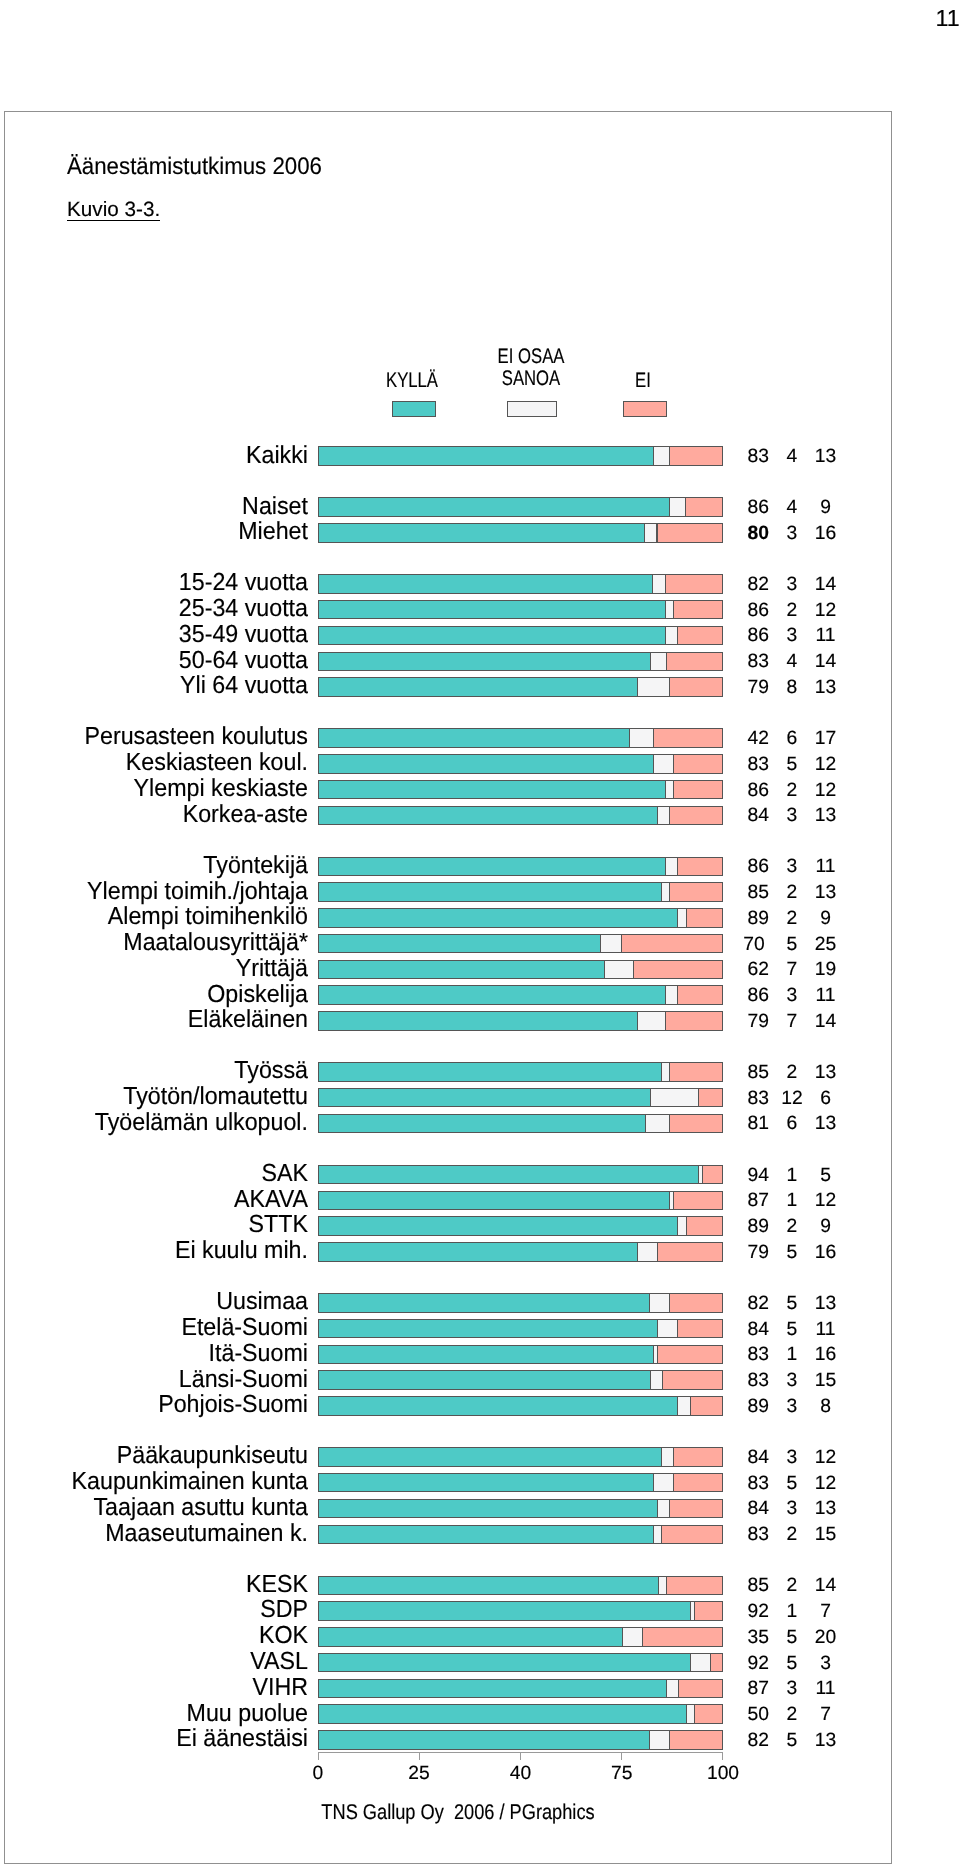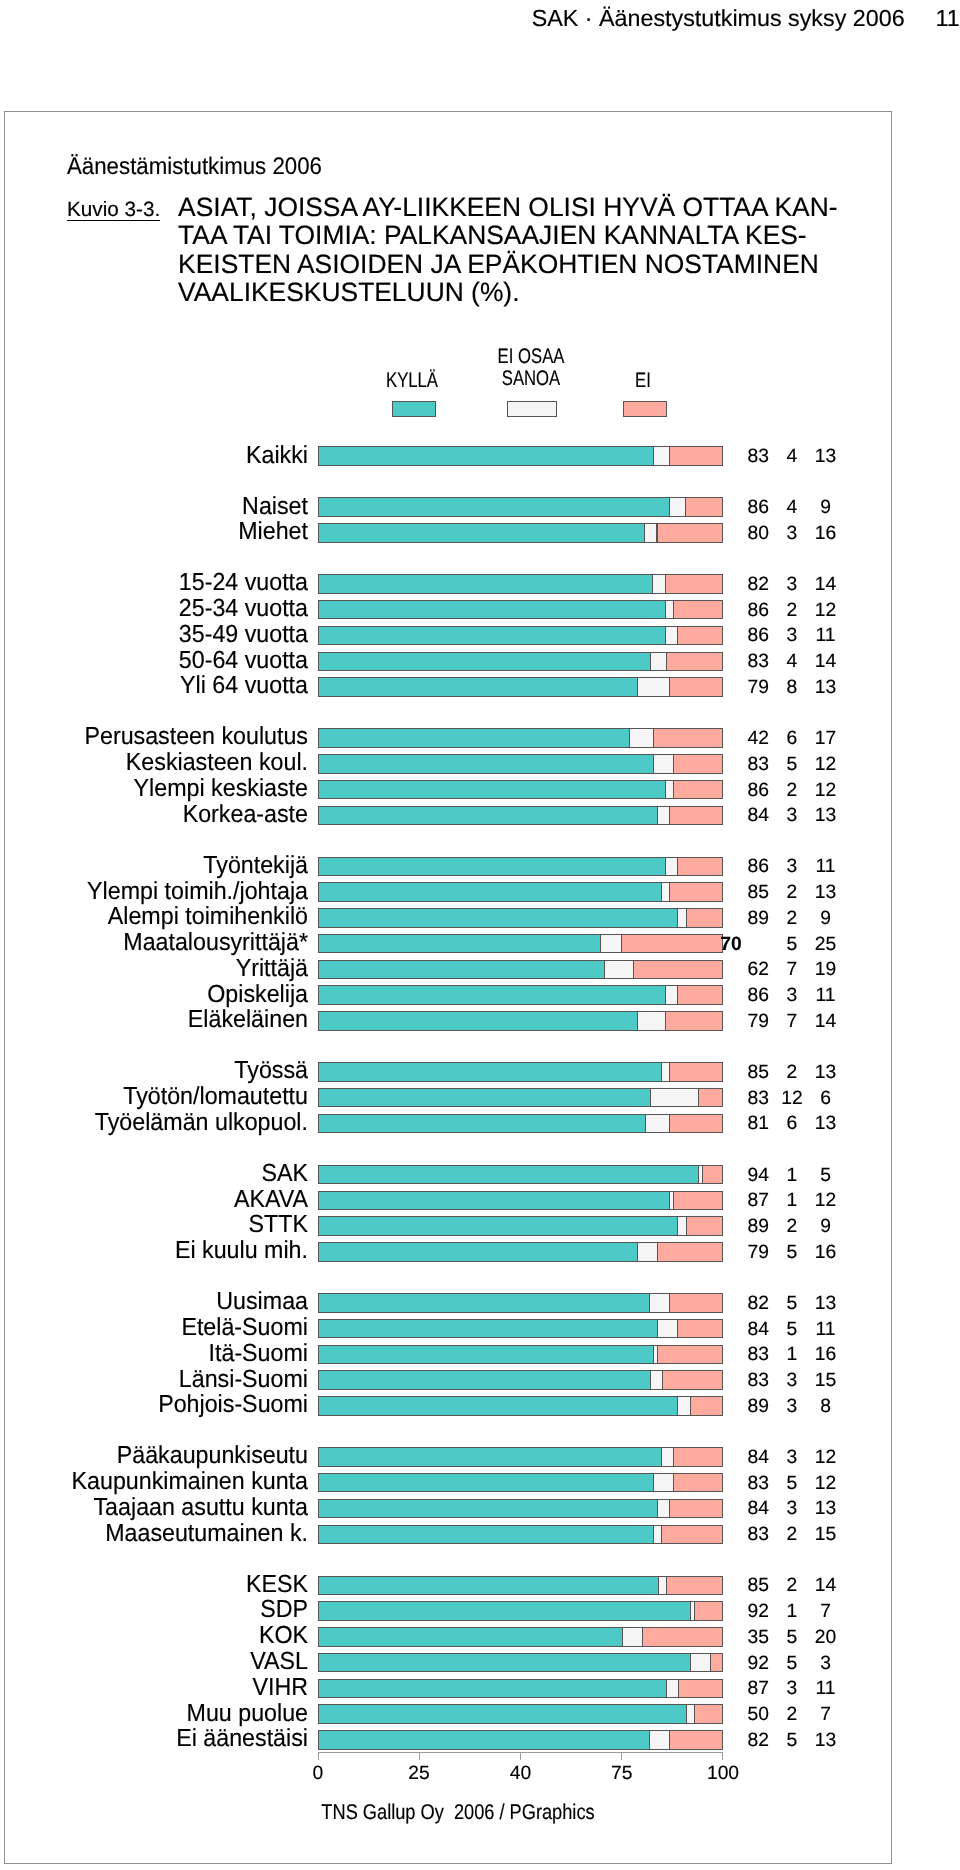--- a/index.html
+++ b/index.html
@@ -42,32 +42,27 @@
   .tick{position:absolute;width:1.2px;background:#9a9a9a;}
   .tick-label{position:absolute;font-size:19.3px;text-align:center;}
   .source{position:absolute;font-size:21.3px;text-align:center;white-space:pre;
       transform:scaleX(0.855);}
 </style>
 </head>
 <body>
 
 <div id="page">
 
-  <div class="rh-text">SAK · Äänestystutkimus syksy 2006</div>
   <div class="rh-page">11</div>
 
   <div class="frame" style="border-color: rgb(144, 144, 144);"></div>
 
   <div class="survey-title">Äänestämistutkimus 2006</div>
 
   <div class="fignum">Kuvio 3-3.</div>
-  <div class="figtitle">ASIAT, JOISSA AY-LIIKKEEN OLISI HYVÄ OTTAA KAN-
-TAA TAI TOIMIA: PALKANSAAJIEN KANNALTA KES-
-KEISTEN ASIOIDEN JA EPÄKOHTIEN NOSTAMINEN
-VAALIKESKUSTELUUN (%).</div>
 
   <div id="legend">
       <div class="lg-label" style="left: 291.5px; top: 370.2px; width: 240px; white-space: pre;">KYLLÄ</div>
       <div class="lg-swatch" style="left: 391.9px; top: 401px; width: 44px; background: rgb(78, 202, 198); border-color: rgb(85, 85, 85);"></div>
       <div class="lg-label" style="left: 411.4px; top: 345.9px; width: 240px; white-space: pre;">EI OSAA
 SANOA</div>
       <div class="lg-swatch" style="left: 506.5px; top: 401px; width: 50px; background: rgb(245, 245, 246); border-color: rgb(85, 85, 85);"></div>
       <div class="lg-label" style="left: 523px; top: 370.2px; width: 240px; white-space: pre;">EI</div>
       <div class="lg-swatch" style="left: 623.3px; top: 401px; width: 43.5px; background: rgb(255, 170, 158); border-color: rgb(85, 85, 85);"></div>
     </div>
@@ -83,21 +78,21 @@
       <div class="seg" style="left: 317.8px; top: 497.45px; width: 351.992px; background: rgb(78, 202, 198); z-index: 2;"></div>
       <div class="seg" style="left: 668.792px; top: 497.45px; width: 17.3717px; background: rgb(245, 245, 246); z-index: 1;"></div>
       <div class="seg" style="left: 685.164px; top: 497.45px; width: 37.8364px; background: rgb(255, 170, 158); z-index: 0;"></div>
       <div class="val" style="left: 658.2px; width: 200px; top: 498.1px;">86</div>
       <div class="val" style="left: 691.9px; width: 200px; top: 498.1px;">4</div>
       <div class="val" style="left: 725.6px; width: 200px; top: 498.1px;">9</div>
       <div class="row-label" style="left: -292.5px; width: 600px; top: 519.31px;">Miehet</div>
       <div class="seg" style="left: 317.8px; top: 523.21px; width: 327.434px; background: rgb(78, 202, 198); z-index: 2;"></div>
       <div class="seg" style="left: 644.234px; top: 523.21px; width: 13.2788px; background: rgb(245, 245, 246); z-index: 1;"></div>
       <div class="seg" style="left: 656.513px; top: 523.21px; width: 66.4869px; background: rgb(255, 170, 158); z-index: 0;"></div>
-      <div class="val" style="left: 658.2px; width: 200px; top: 523.86px;">80</div>
+      <div class="val" style="left: 658.2px; width: 200px; top: 523.86px; font-weight: bold;">80</div>
       <div class="val" style="left: 691.9px; width: 200px; top: 523.86px;">3</div>
       <div class="val" style="left: 725.6px; width: 200px; top: 523.86px;">16</div>
       <div class="row-label" style="left: -292.5px; width: 600px; top: 570.36px;">15-24 vuotta</div>
       <div class="seg" style="left: 317.8px; top: 574.26px; width: 335.62px; background: rgb(78, 202, 198); z-index: 2;"></div>
       <div class="seg" style="left: 652.42px; top: 574.26px; width: 13.2788px; background: rgb(245, 245, 246); z-index: 1;"></div>
       <div class="seg" style="left: 664.699px; top: 574.26px; width: 58.301px; background: rgb(255, 170, 158); z-index: 0;"></div>
       <div class="val" style="left: 658.2px; width: 200px; top: 574.91px;">82</div>
       <div class="val" style="left: 691.9px; width: 200px; top: 574.91px;">3</div>
       <div class="val" style="left: 725.6px; width: 200px; top: 574.91px;">14</div>
       <div class="row-label" style="left: -292.5px; width: 600px; top: 596.12px;">25-34 vuotta</div>
@@ -174,21 +169,21 @@
       <div class="seg" style="left: 317.8px; top: 908.2px; width: 360.628px; background: rgb(78, 202, 198); z-index: 2;"></div>
       <div class="seg" style="left: 677.428px; top: 908.2px; width: 9.104px; background: rgb(245, 245, 246); z-index: 1;"></div>
       <div class="seg" style="left: 685.532px; top: 908.2px; width: 37.468px; background: rgb(255, 170, 158); z-index: 0;"></div>
       <div class="val" style="left: 658.2px; width: 200px; top: 908.85px;">89</div>
       <div class="val" style="left: 691.9px; width: 200px; top: 908.85px;">2</div>
       <div class="val" style="left: 725.6px; width: 200px; top: 908.85px;">9</div>
       <div class="row-label" style="left: -292.5px; width: 600px; top: 930.06px;">Maatalousyrittäjä*</div>
       <div class="seg" style="left: 317.8px; top: 933.96px; width: 283.64px; background: rgb(78, 202, 198); z-index: 2;"></div>
       <div class="seg" style="left: 600.44px; top: 933.96px; width: 21.26px; background: rgb(245, 245, 246); z-index: 1;"></div>
       <div class="seg" style="left: 620.7px; top: 933.96px; width: 102.3px; background: rgb(255, 170, 158); z-index: 0;"></div>
-      <div class="val" style="left: 631px; width: 200px; top: 934.61px; font-weight: bold;">70</div>
+      <div class="val" style="left: 654px; width: 200px; top: 934.61px;">70</div>
       <div class="val" style="left: 691.9px; width: 200px; top: 934.61px;">5</div>
       <div class="val" style="left: 725.6px; width: 200px; top: 934.61px;">25</div>
       <div class="row-label" style="left: -292.5px; width: 600px; top: 955.82px;">Yrittäjä</div>
       <div class="seg" style="left: 317.8px; top: 959.72px; width: 287.692px; background: rgb(78, 202, 198); z-index: 2;"></div>
       <div class="seg" style="left: 604.492px; top: 959.72px; width: 29.364px; background: rgb(245, 245, 246); z-index: 1;"></div>
       <div class="seg" style="left: 632.856px; top: 959.72px; width: 90.144px; background: rgb(255, 170, 158); z-index: 0;"></div>
       <div class="val" style="left: 658.2px; width: 200px; top: 960.37px;">62</div>
       <div class="val" style="left: 691.9px; width: 200px; top: 960.37px;">7</div>
       <div class="val" style="left: 725.6px; width: 200px; top: 960.37px;">19</div>
       <div class="row-label" style="left: -292.5px; width: 600px; top: 981.58px;">Opiskelija</div>

